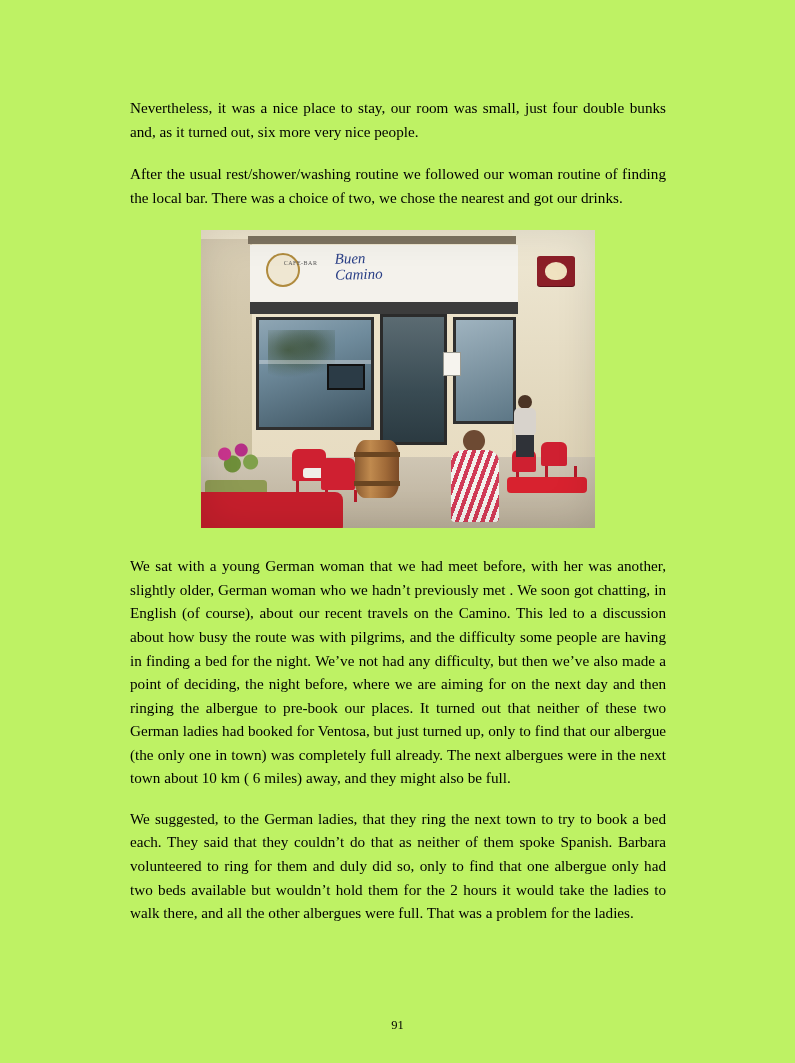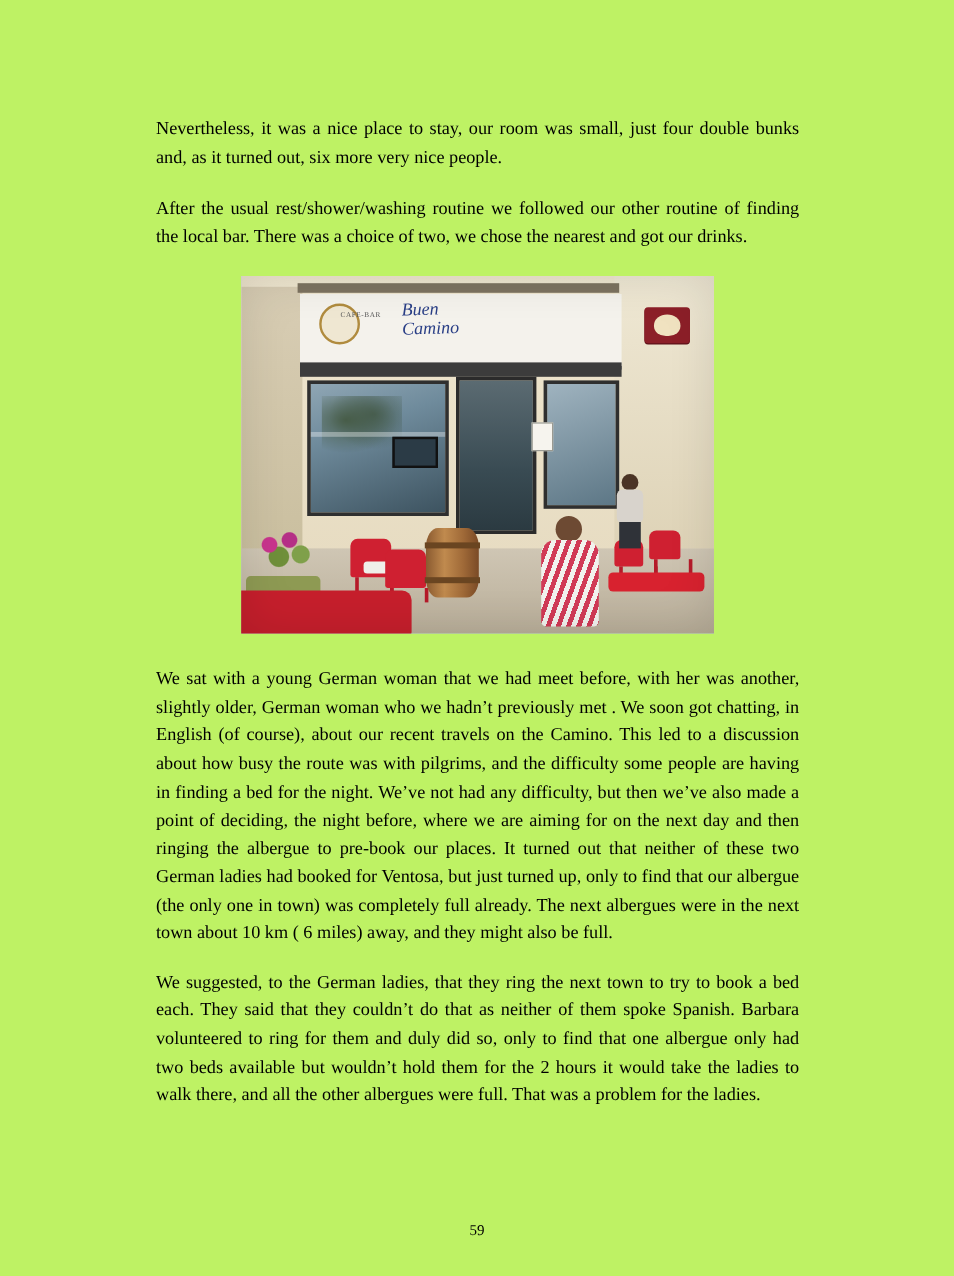--- a/index.html
+++ b/index.html
@@ -323,21 +323,21 @@
 </style>
 </head>
 <body>
 
 <div class="page">
 
   <div class="content">
 
     <p class="para first">Nevertheless, it was a nice place to stay, our room was small, just four double bunks and, as it turned out, six more very nice people.</p>
 
-    <p class="para">After the usual rest/shower/washing routine we followed our other routine of finding the local bar. There was a choice of two, we chose the nearest and got our drinks.</p>
+    <p class="para">After the usual rest/shower/washing routine we followed our woman routine of finding the local bar. There was a choice of two, we chose the nearest and got our drinks.</p>
 
     <div class="figure">
       <div class="photo">
         <div class="sky"></div>
         <div class="building"></div>
         <div class="bldg-left"></div>
         <div class="bldg-right"></div>
         <div class="roofline"></div>
         <div class="facade-white"></div>
         <div class="logo-circle"></div>
@@ -378,15 +378,15 @@
         <div class="photo-vignette"></div>
       </div>
     </div>
 
     <p class="para">We sat with a young German woman that we had meet before, with her was another, slightly older, German woman who we hadn’t previously met . We soon got chatting, in English (of course), about our recent travels on the Camino. This led to a discussion about how busy the route was with pilgrims, and the difficulty some people are having in finding a bed for the night. We’ve not had any difficulty, but then we’ve also made a point of deciding, the night before, where we are aiming for on the next day and then ringing the albergue to pre-book our places. It turned out that neither of these two German ladies had booked for Ventosa, but just turned up, only to find that our albergue (the only one in town) was completely full already. The next albergues were in the next town about 10 km ( 6 miles) away, and they might also be full.</p>
 
     <p class="para">We suggested, to the German ladies, that they ring the next town to try to book a bed each. They said that they couldn’t do that as neither of them spoke Spanish. Barbara volunteered to ring for them and duly did so, only to find that one albergue only had two beds available but wouldn’t hold them for the 2 hours it would take the ladies to walk there, and all the other albergues were full. That was a problem for the ladies.</p>
 
   </div>
 
-  <div class="page-number">59</div>
+  <div class="page-number">91</div>
 
 </div>
 
 </body></html>

